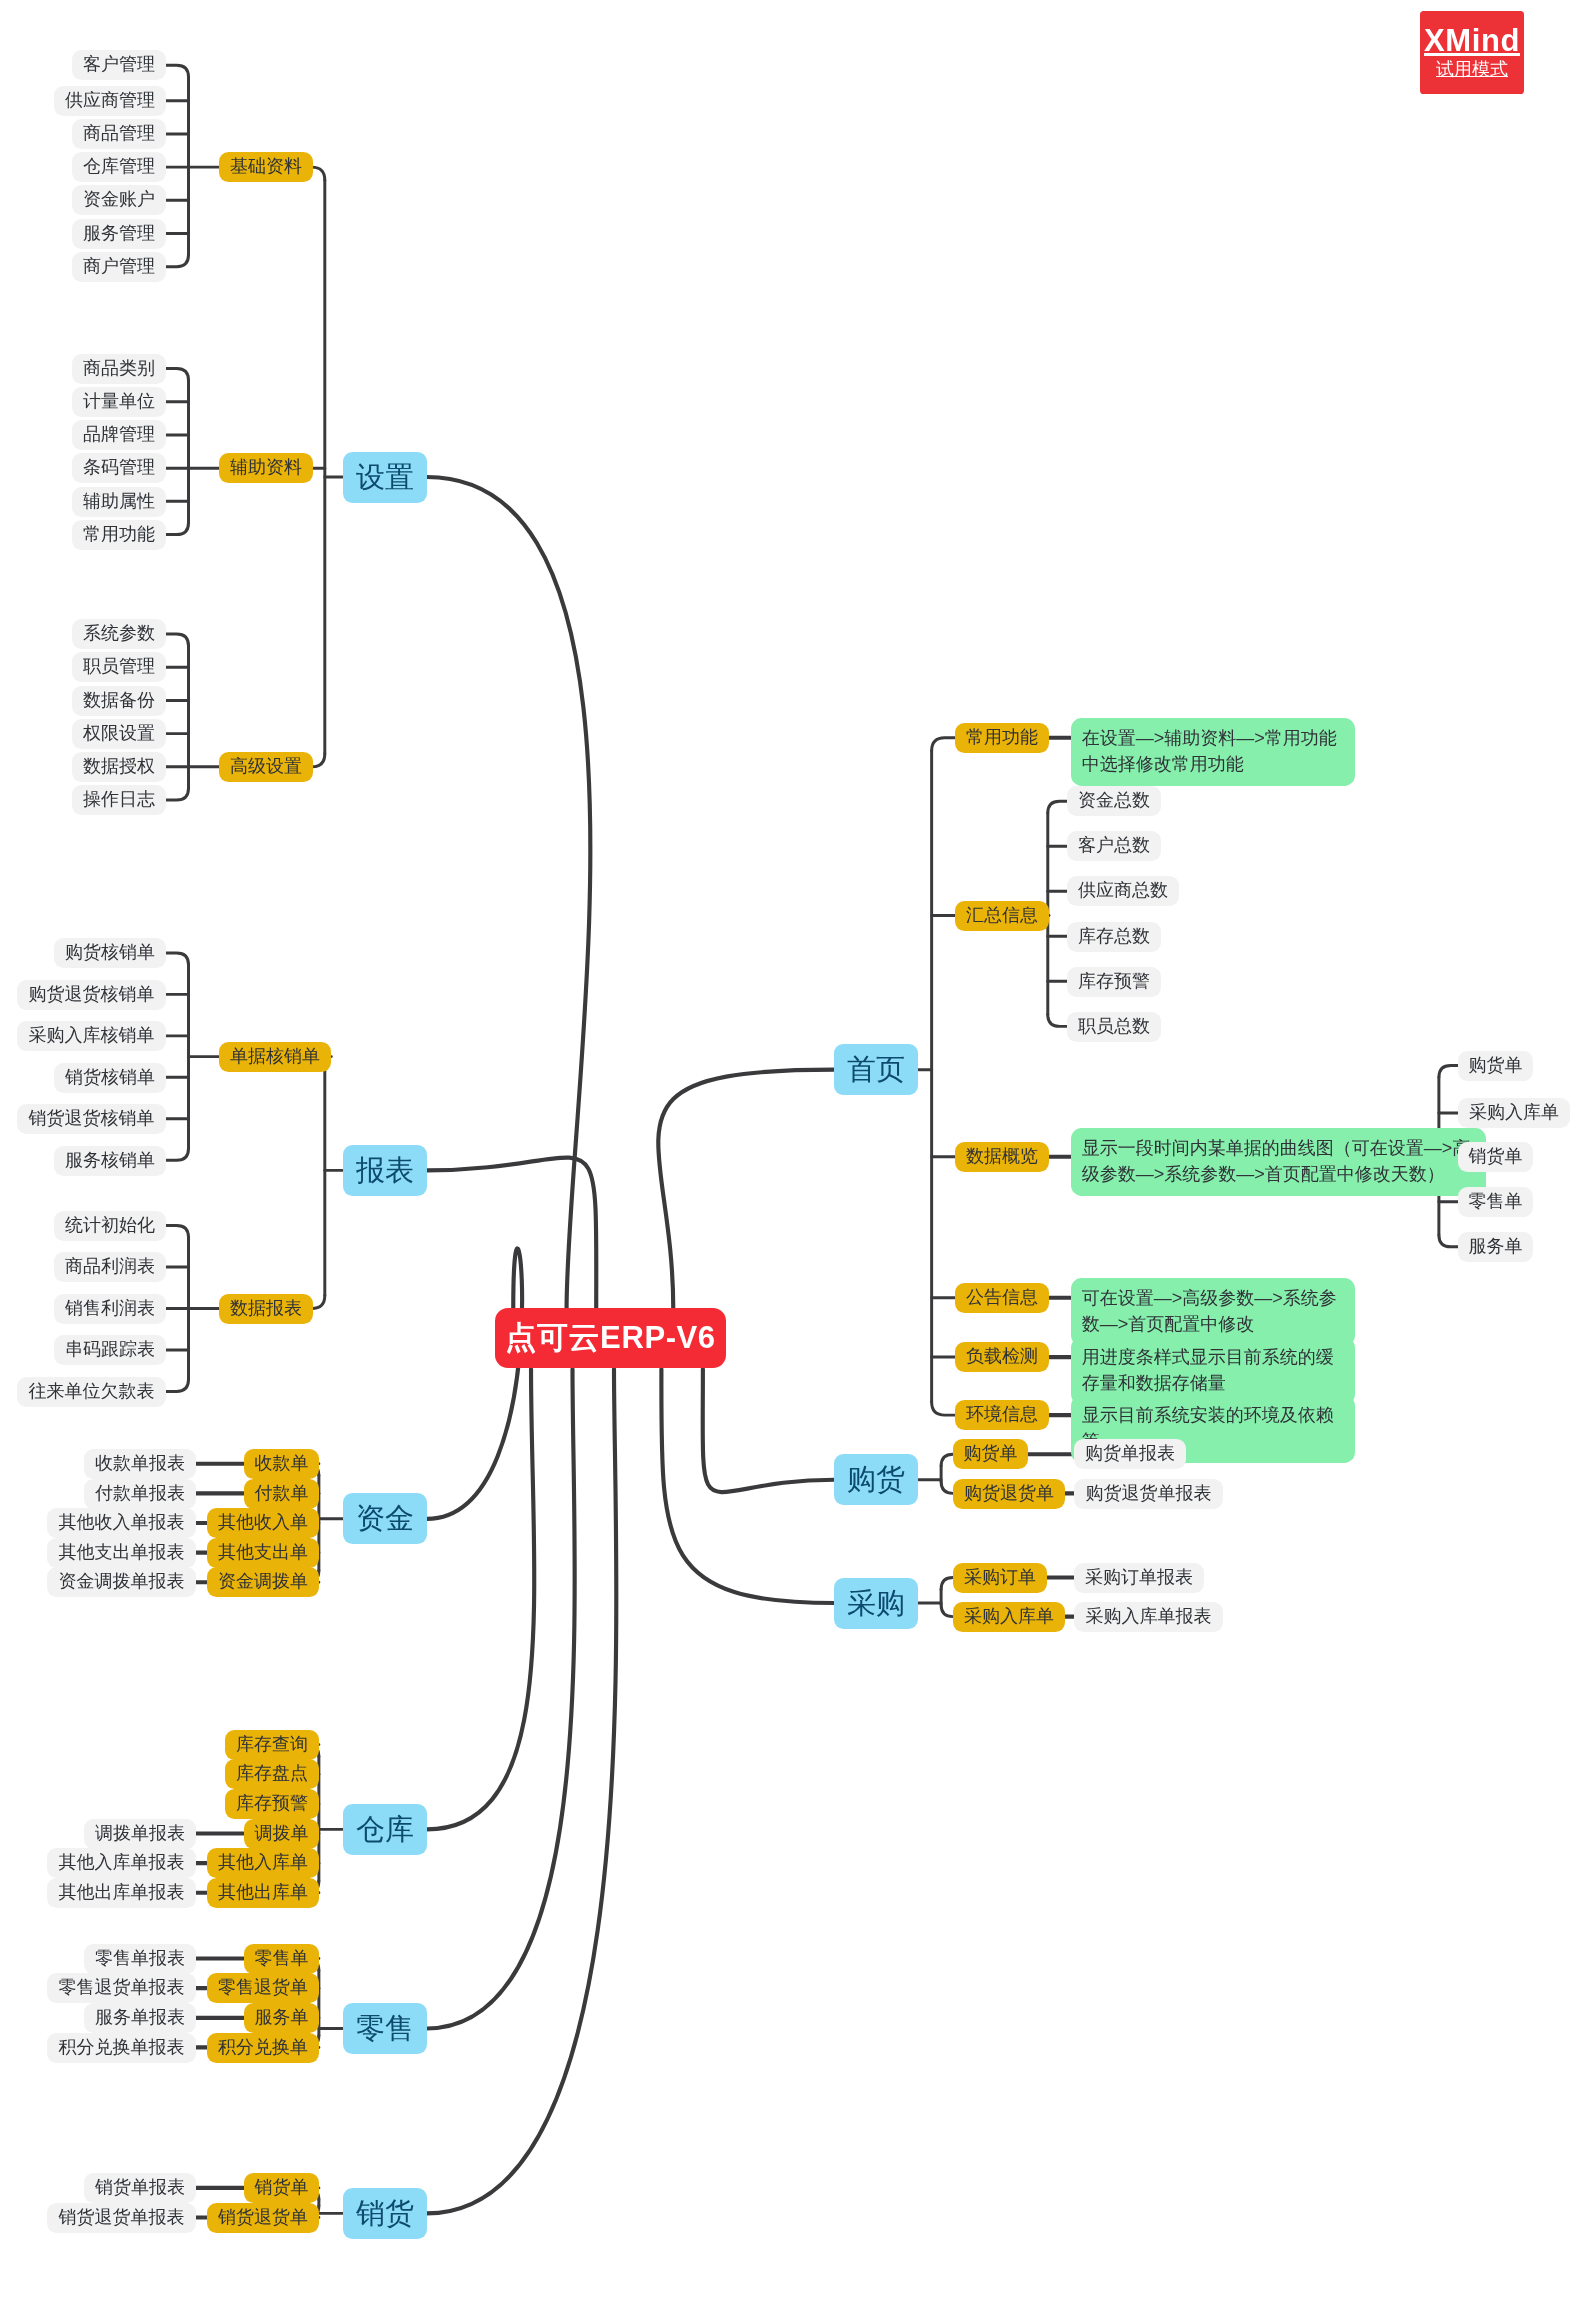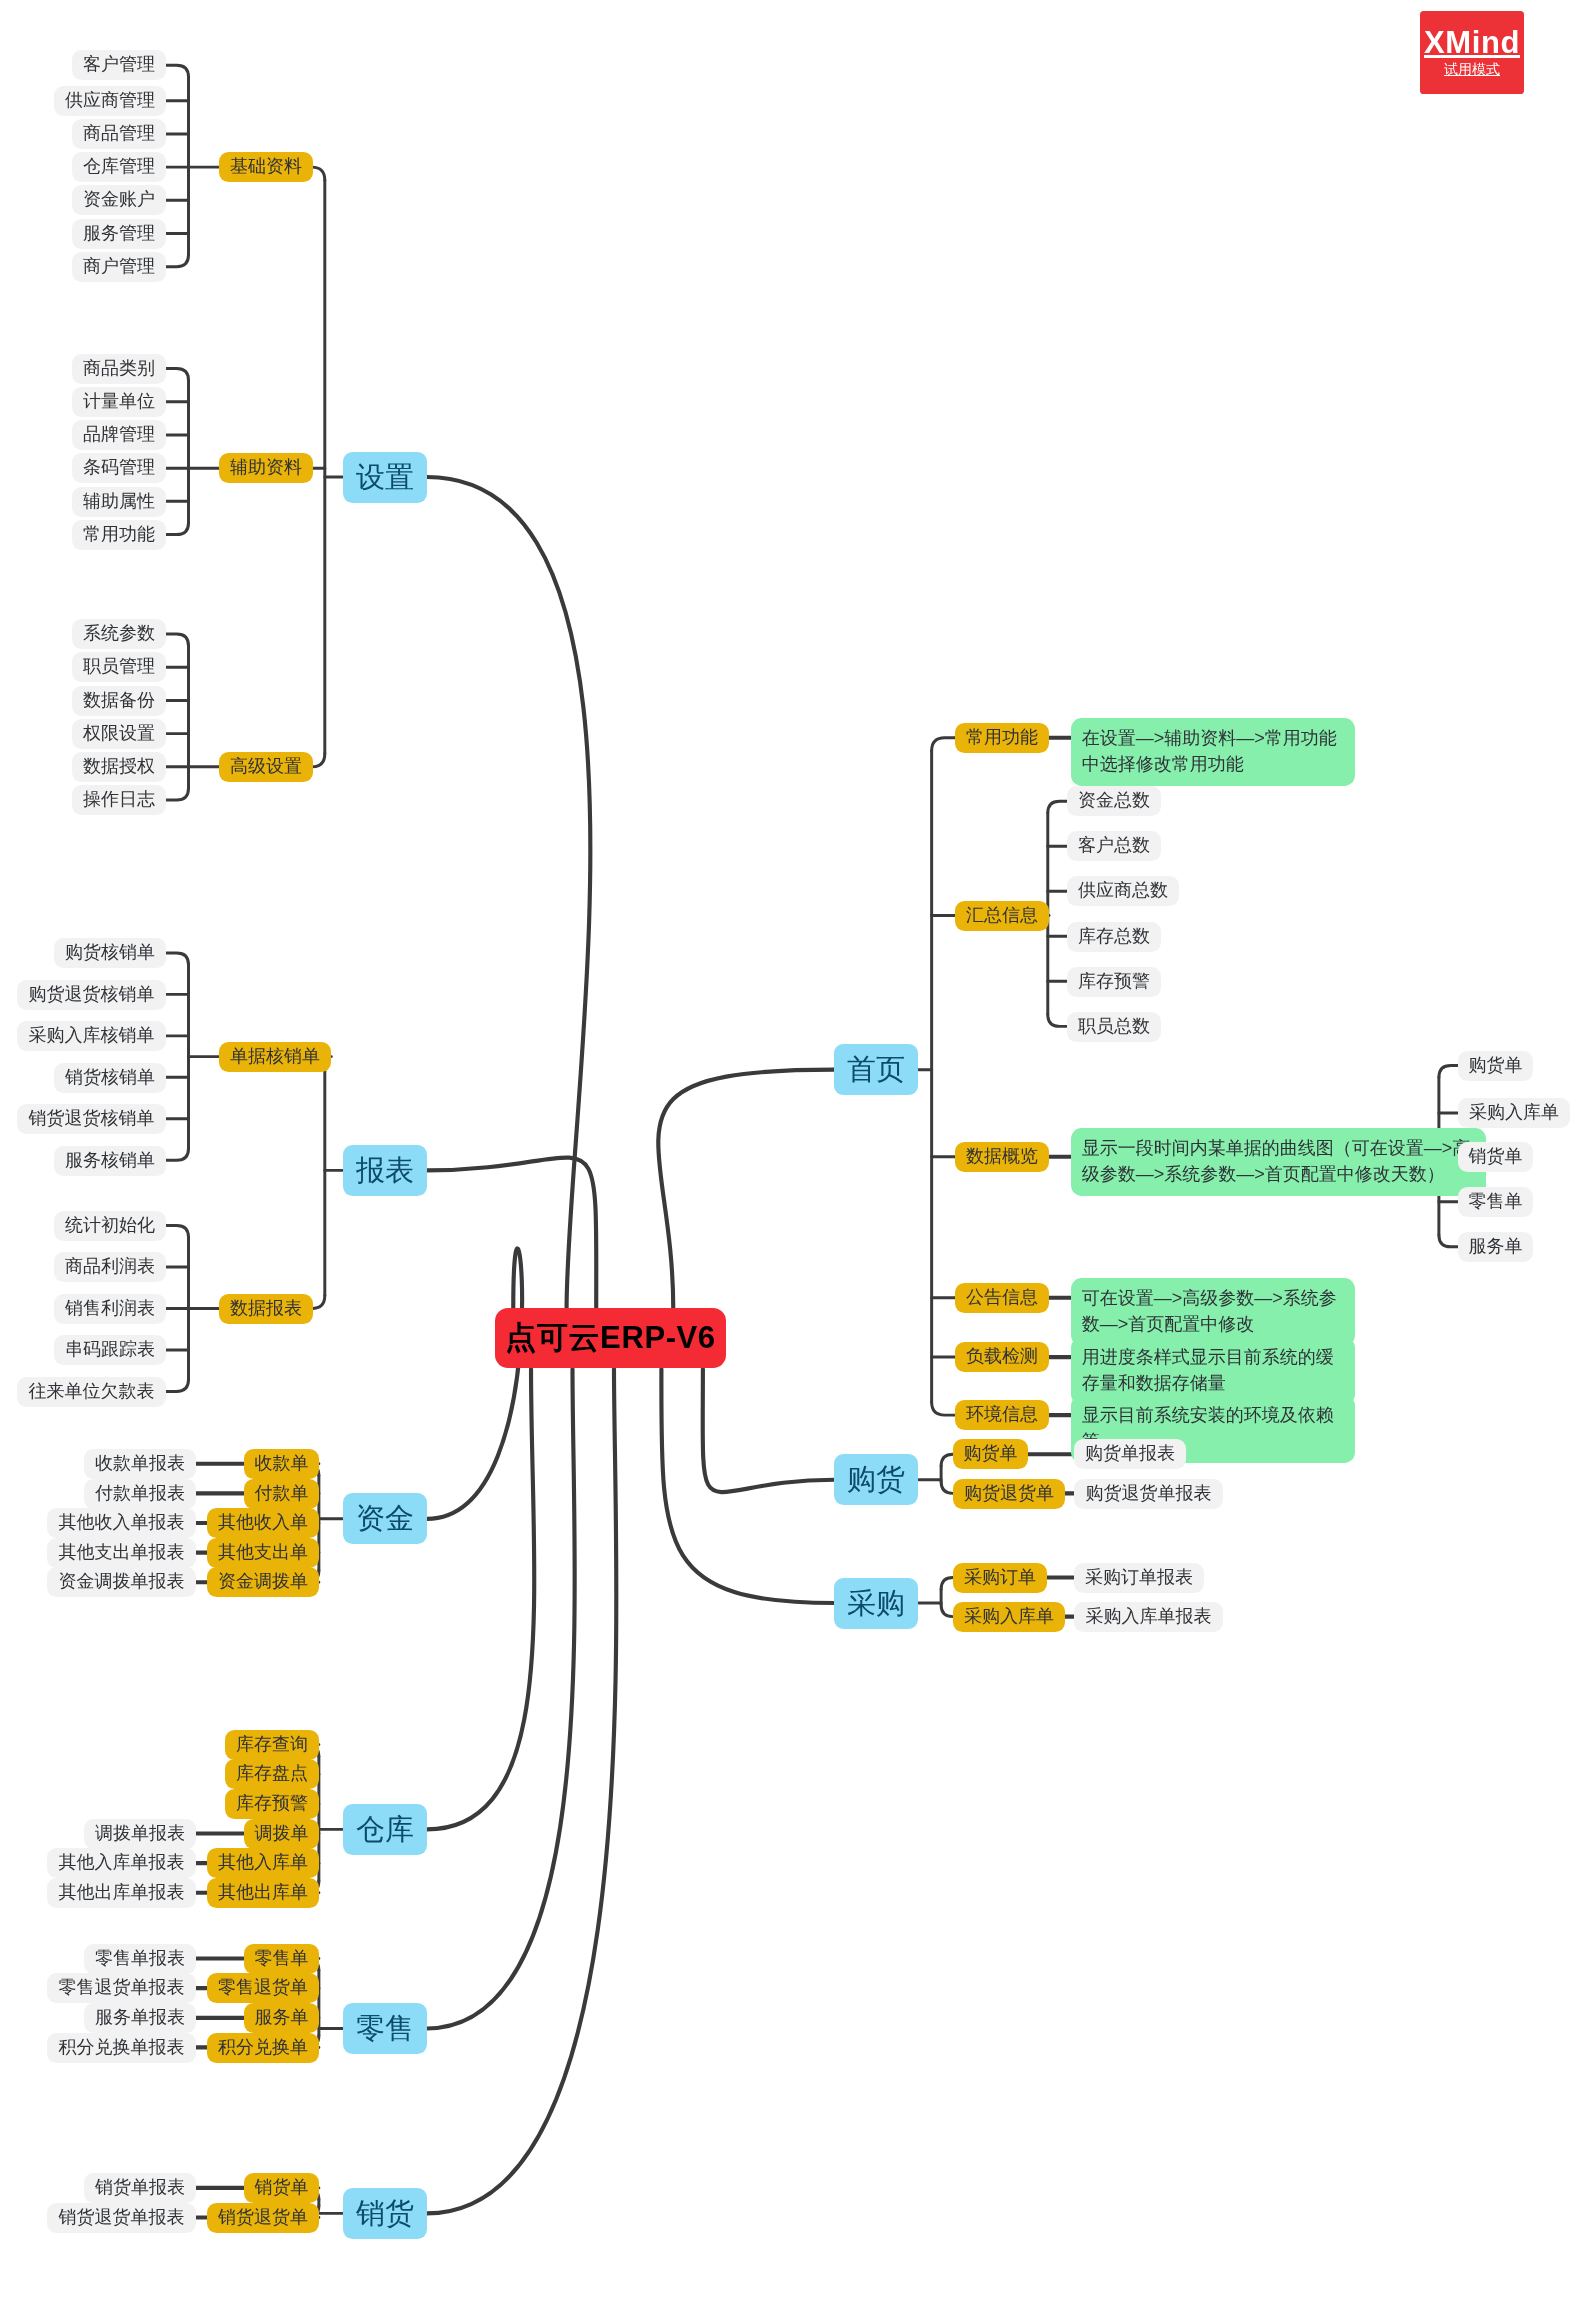--- a/index.html
+++ b/index.html
@@ -6,26 +6,26 @@
   body{font-family:"Liberation Sans","DejaVu Sans",sans-serif;}
   #stage{position:relative;width:1596px;height:2307px;background:#ffffff;overflow:hidden;}
   #wires{position:absolute;left:0;top:0;width:1596px;height:2307px;}
   .node{position:absolute;box-sizing:border-box;display:flex;align-items:center;justify-content:center;
         border-radius:8.3px;color:#2f3237;white-space:nowrap;line-height:1.28;}
   .leaf{background:#f2f2f2;font-size:18px;padding:6px 9.5px;border-radius:9.5px;}
   .mid{background:#eab308;font-size:18px;padding:6px 9.5px;border-radius:9.5px;}
   .desc{background:#86efac;font-size:18px;padding:8.3px 10.7px;border-radius:10.7px;white-space:normal;
         text-align:left;justify-content:flex-start;line-height:1.42;}
   .branch{background:#8ddcf7;font-size:29px;border-radius:9.5px;color:#0c4a6e;padding:8.3px 15.4px;}
-  .root{background:#f42a34;color:#000000;font-size:31px;font-weight:bold;border-radius:13px;padding:13px 20px;
+  .root{background:#f42a34;color:#ffffff;font-size:31px;font-weight:bold;border-radius:13px;padding:13px 20px;
         letter-spacing:0.6px;}
   .wm{position:absolute;background:#ec3237;border-radius:3.6px;display:flex;flex-direction:column;
       align-items:center;justify-content:center;color:#fff;}
   .wm .wm-main{font-size:31px;font-weight:bold;letter-spacing:0.6px;line-height:1.05;}
-  .wm .wm-sub{font-size:14px;margin-top:2.4px;line-height:1.05;}
+  .wm .wm-sub{font-size:18px;margin-top:2.4px;line-height:1.05;}
 </style>
 </head>
 <body>
 
 <div id="stage">
   <svg id="wires" viewBox="0 0 2693 3893">
       <path d="M 318 130 L 318 430" fill="none" stroke="#3a3a3c" stroke-width="5" stroke-linecap="round" stroke-linejoin="round"></path>
       <path d="M 318 130 Q 318 110 298 110 L 280 110" fill="none" stroke="#3a3a3c" stroke-width="5" stroke-linecap="round" stroke-linejoin="round"></path>
       <path d="M 318 170 L 280 170" fill="none" stroke="#3a3a3c" stroke-width="5" stroke-linecap="round" stroke-linejoin="round"></path>
       <path d="M 318 226 L 280 226" fill="none" stroke="#3a3a3c" stroke-width="5" stroke-linecap="round" stroke-linejoin="round"></path>

